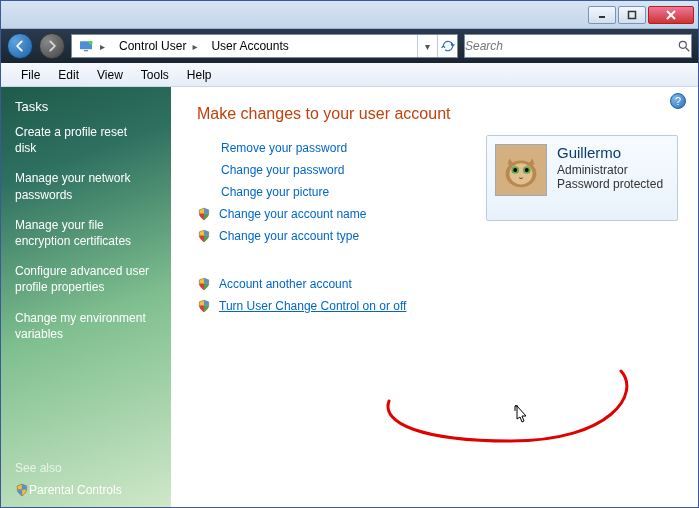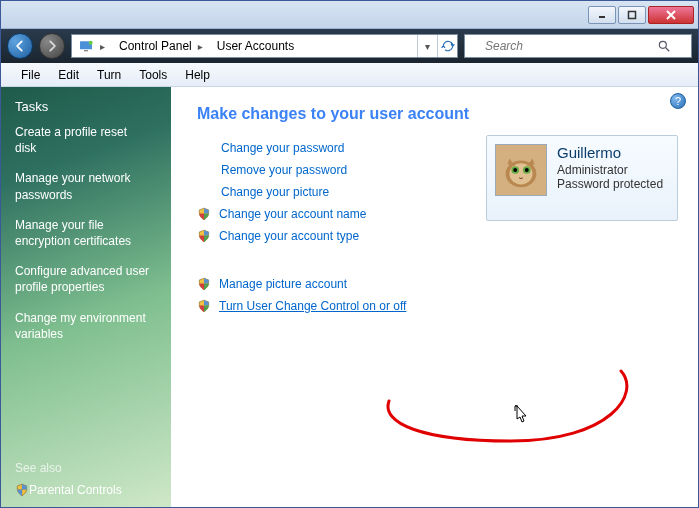--- a/index.html
+++ b/index.html
@@ -10,33 +10,33 @@
   .titlebar .wbtn.close { background: linear-gradient(#e79,#c33); border-color:#a22; color:#fff; width:46px;}
   .navbar { height: 34px; background: linear-gradient(#2a3b4d,#1a2530); display:flex; align-items:center; padding:0 6px; gap:6px; }
   .navbtn { width:26px; height:26px; border-radius:50%; background: radial-gradient(circle at 30% 30%, #5fa3e0, #1d5fa0); border:1px solid #0d3a66; display:flex; align-items:center; justify-content:center; cursor:pointer;}
   .navbtn.fwd { background: radial-gradient(circle at 30% 30%, #888, #444); border-color:#333;}
   .navbtn svg { width:14px; height:14px; }
   .addrwrap { flex:1; display:flex; align-items:center; height:24px; background:#fff; border:1px solid #7a8ca0;}
   .addrwrap .seg { padding:0 6px; height:100%; display:flex; align-items:center; gap:4px; cursor:pointer; color:#000;}
   .addrwrap .chev { color:#555; font-size:10px; padding:0 2px;}
   .addrwrap .tail { margin-left:auto; display:flex; align-items:center; }
   .addrwrap .dropbtn, .addrwrap .refbtn { width:20px; height:22px; display:flex; align-items:center; justify-content:center; border-left:1px solid #c0cbd8; cursor:pointer;}
-  .searchwrap { width:228px; height:24px; background:#fff; border:1px solid #7a8ca0; display:flex; align-items:center; padding:0 20px;}
+  .searchwrap { width:228px; height:24px; background:#fff; border:1px solid #7a8ca0; display:flex; align-items:center; padding:0 0;}
   .searchwrap input { flex:1; border:none; outline:none; font-style:italic; color:#777; font-size:12px;}
   .menubar { height:24px; background: linear-gradient(#f6f9fd,#e6edf7); border-bottom:1px solid #c9d6e8; display:flex; align-items:center; padding:0 12px; gap:2px;}
   .menubar .mitem { padding:2px 8px; cursor:pointer;}
   .body { display:flex; height: calc(508px - 28px - 34px - 24px - 2px); }
   .sidebar { width:170px; background: linear-gradient(160deg, #1f5a4a 0%, #2e7060 20%, #7fbf8f 55%, #cfe8c8 100%); color:#fff; padding:12px 20px 10px 14px; display:flex; flex-direction:column;justify-content:space-between;}
   .sidebar .tasks-title { font-size:13px; margin-bottom:10px; color:#fff;}
   .sidebar a.tasklink { display:block; color:#fff; text-decoration:none; font-size:12px; line-height:1.35; margin-bottom:14px; cursor:pointer;}
   .sidebar .spacer { flex:1;}
   .sidebar .seealso { color:#e8f3ea; font-size:12px; margin-bottom:8px;}
   .sidebar .pc { display:flex; align-items:center; color:#fff; cursor:pointer; font-size:12px;}
   .content { flex:1; background:#fff; padding:18px 20px 10px 26px; position:relative;}
-  .content h1 { color:#3b82f6; font-weight:bold; font-size:16px; margin-bottom:18px;}
+  .content h1 { color:#c2410c; font-weight:normal; font-size:16px; margin-bottom:18px;}
   .linklist { display:flex; flex-direction:column; gap:8px;}
   .linkrow { display:flex; align-items:center; gap:8px;}
   .linkrow .indent { width:16px;}
   .linkrow a { color:#0066cc; text-decoration:none; font-size:12px; cursor:pointer;}
   .linkrow a.under { text-decoration:underline;}
   .shield { width:14px; height:14px; flex-shrink:0;}
   .group2 { margin-top:34px; display:flex; flex-direction:column; gap:8px;}
   .usercard { position:absolute; right:20px; top:48px; width:192px; height:86px; border:1px solid #bcd; background:linear-gradient(#f6fbff,#e9f2fb); padding:8px; display:flex; gap:10px; align-items:flex-start; border-radius:2px;}
   .usercard .pic { width:52px; height:52px; border:1px solid #9ab; background:linear-gradient(135deg,#c9a070,#e0c090); position:relative; overflow:hidden;}
   .usercard .pic svg{ width:100%; height:100%;}
@@ -85,21 +85,21 @@
     <div class="addrwrap">
       <div class="seg">
         <svg class="cpicon" viewBox="0 0 24 24">
             <rect x="3" y="5" width="18" height="12" rx="1" fill="#4a90d9"></rect>
             <rect x="9" y="18" width="6" height="2" fill="#888"></rect>
             <circle cx="19" cy="7" r="3" fill="#6c4"></circle>
           </svg>
         <span class="chev">▸</span>
       </div>
       <div class="seg">
-        <span>Control Panel</span>
+        <span>Control User</span>
         <span class="chev">▸</span>
       </div>
       <div class="seg">
         <span>User Accounts</span>
       </div>
       <div class="tail">
         <div class="dropbtn">
             <span class="chev">▾</span>
           </div>
         <div class="refbtn">
@@ -115,21 +115,21 @@
       <svg width="14" height="14" viewBox="0 0 24 24">
           <circle cx="10" cy="10" r="6" fill="none" stroke="#556" stroke-width="2"></circle>
           <line x1="15" y1="15" x2="21" y2="21" stroke="#556" stroke-width="2"></line>
         </svg>
     </div>
   </div>
 
   <div class="menubar">
     <div class="mitem">File</div>
     <div class="mitem">Edit</div>
-    <div class="mitem">Turn</div>
+    <div class="mitem">View</div>
     <div class="mitem">Tools</div>
     <div class="mitem">Help</div>
   </div>
 
   <div class="body">
     <div class="sidebar">
       <div class="tasks-title">Tasks</div>
       <a class="tasklink">Create a profile reset disk</a>
       <a class="tasklink">Manage your network passwords</a>
       <a class="tasklink">Manage your file encryption certificates</a>
@@ -148,25 +148,25 @@
       </div>
     </div>
 
     <div class="content">
       <div class="helpicon">?</div>
       <h1>Make changes to your user account</h1>
 
       <div class="linklist" id="links1">
           <div class="linkrow">
             <span class="indent"></span>
+            <a>Remove your password</a>
+          </div>
+          <div class="linkrow">
+            <span class="indent"></span>
             <a>Change your password</a>
-          </div>
-          <div class="linkrow">
-            <span class="indent"></span>
-            <a>Remove your password</a>
           </div>
           <div class="linkrow">
             <span class="indent"></span>
             <a>Change your picture</a>
           </div>
           <div class="linkrow">
             <svg class="shield" viewBox="0 0 24 24">
               <path d="M12 2 L20 5 V11 C20 17 12 22 12 22 C12 22 4 17 4 11 V5 Z" fill="#f0c040" stroke="#806020"></path>
               <path d="M12 2 L20 5 V11 H12 Z" fill="#5a90d0"></path>
               <path d="M4 11 H12 V22 C12 22 4 17 4 11 Z" fill="#d04040"></path>
@@ -185,21 +185,21 @@
           </div>
         </div>
       <div class="group2" id="links2">
           <div class="linkrow">
             <svg class="shield" viewBox="0 0 24 24">
               <path d="M12 2 L20 5 V11 C20 17 12 22 12 22 C12 22 4 17 4 11 V5 Z" fill="#f0c040" stroke="#806020"></path>
               <path d="M12 2 L20 5 V11 H12 Z" fill="#5a90d0"></path>
               <path d="M4 11 H12 V22 C12 22 4 17 4 11 Z" fill="#d04040"></path>
               <path d="M12 11 H20 C20 17 12 22 12 22 Z" fill="#50a050"></path>
             </svg>
-            <a>Manage picture account</a>
+            <a>Account another account</a>
           </div>
           <div class="linkrow">
             <svg class="shield" viewBox="0 0 24 24">
               <path d="M12 2 L20 5 V11 C20 17 12 22 12 22 C12 22 4 17 4 11 V5 Z" fill="#f0c040" stroke="#806020"></path>
               <path d="M12 2 L20 5 V11 H12 Z" fill="#5a90d0"></path>
               <path d="M4 11 H12 V22 C12 22 4 17 4 11 Z" fill="#d04040"></path>
               <path d="M12 11 H20 C20 17 12 22 12 22 Z" fill="#50a050"></path>
             </svg>
             <a class="under">Turn User Change Control on or off</a>
           </div>

